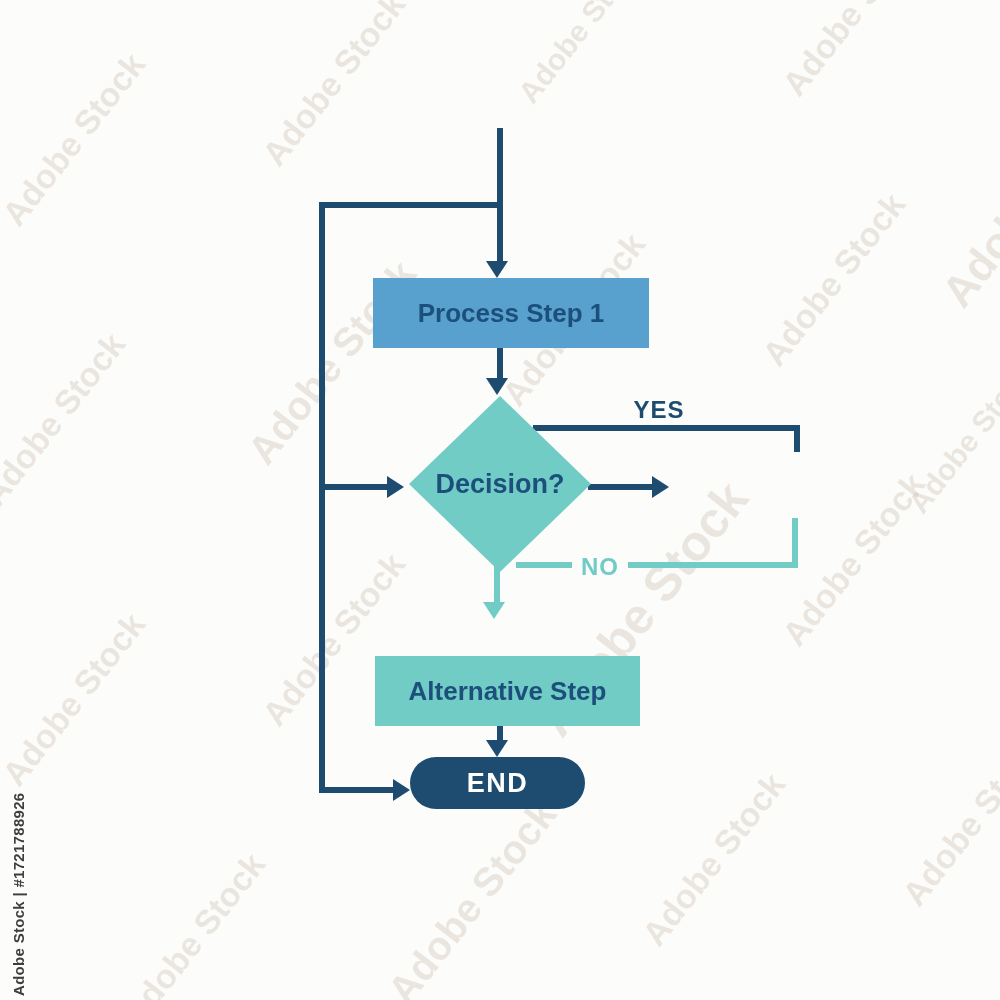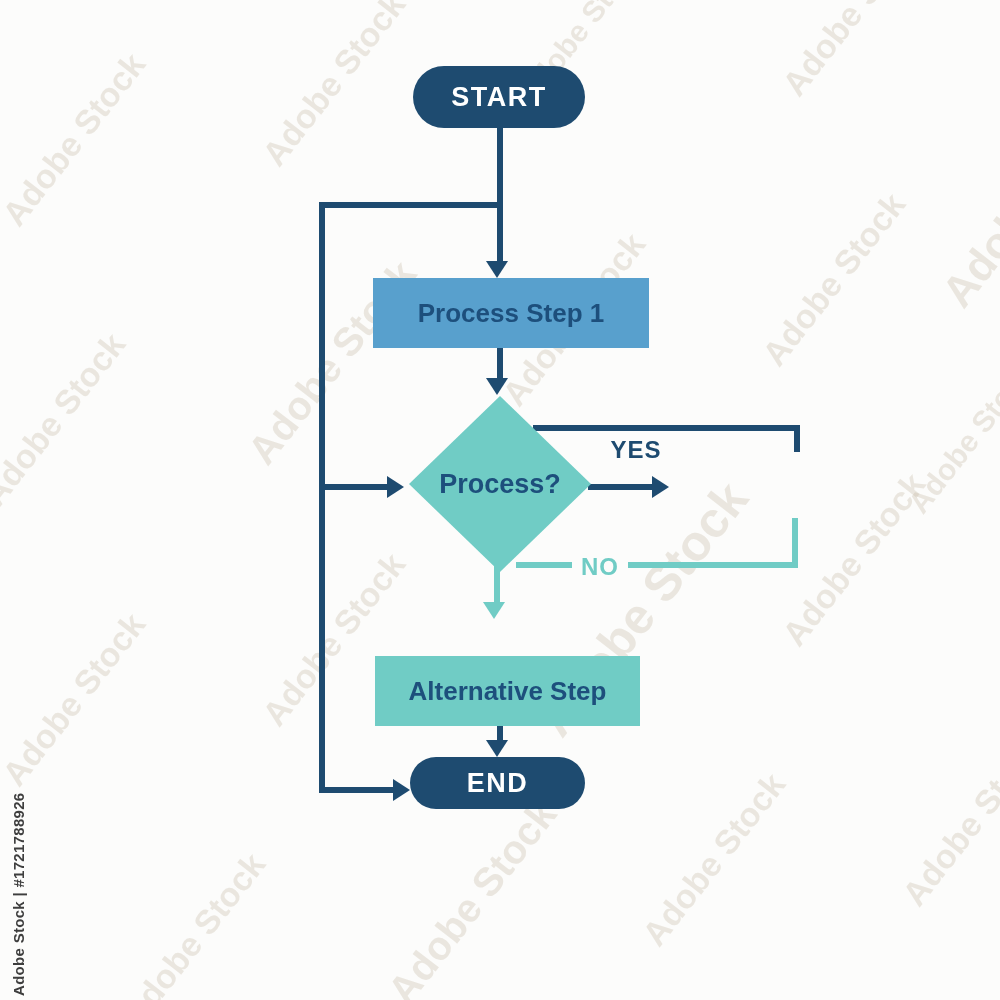--- a/index.html
+++ b/index.html
@@ -100,27 +100,26 @@
 
   <div class="seg" style="left:497px; top:695px; width:6px;  height:45px;"></div>
   <div class="arr down" style="left:486px; top:740px;"></div>
 
   <div class="seg teal" style="left:792px; top:518px; width:6px;   height:50px;"></div>
   <div class="seg teal" style="left:628px; top:562px; width:170px; height:6px;"></div>
   <div class="seg teal" style="left:516px; top:562px; width:56px;  height:6px;"></div>
   <div class="seg teal" style="left:494px; top:566px; width:6px;   height:36px;"></div>
   <div class="arr teal-down" style="left:483px; top:602px;"></div>
 
-  <div class="edge-label yes" style="left:596px; top:396px; width:80px;margin-top:40px;">YES</div>
+  <div class="edge-label yes" style="left:619px; top:396px; width:80px;">YES</div>
   <div class="edge-label no" style="left:572px; top:553px; width:56px;">NO</div>
 
-  <div class="node terminator" style="left:413px; top:66px; width:172px; height:62px;">START</div>
 
   <div class="node process-blue" style="left:373px; top:278px; width:276px; height:70px;text-align:right;">Process Step 1</div>
 
-  <div class="node diamond" style="left:409px; top:396px; width:182px; height:176px;">Process?</div>
+  <div class="node diamond" style="left:409px; top:396px; width:182px; height:176px;">Decision?</div>
 
 
   <div class="node process-teal" style="left:375px; top:625px; width:265px; height:70px;margin-top:31px;">Alternative Step</div>
 
   <div class="node terminator" style="left:410px; top:757px; width:175px; height:52px;">END</div>
 
 </div>
 
 </body></html>

